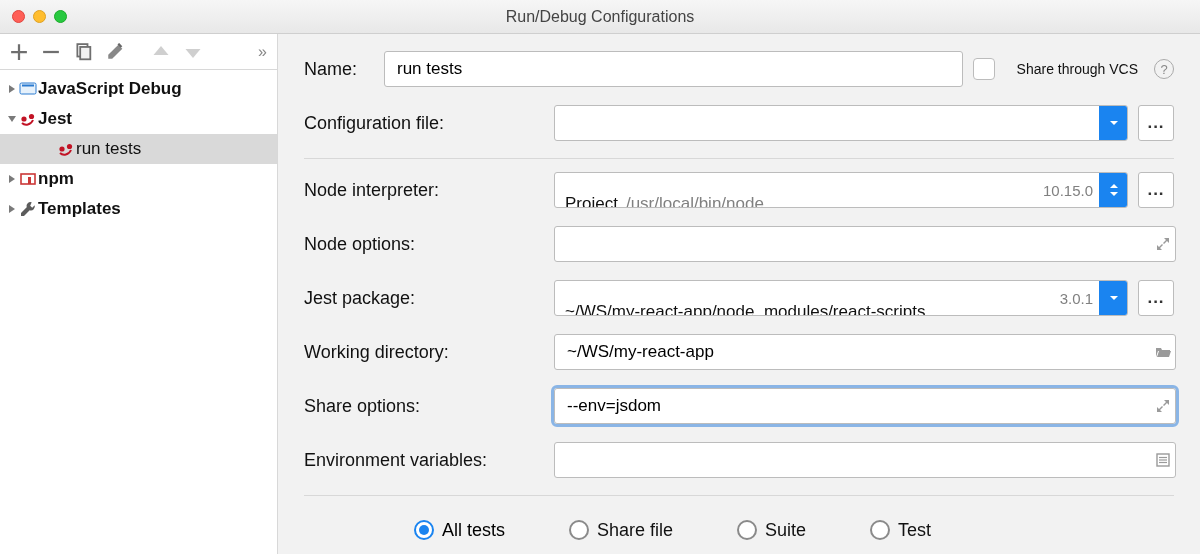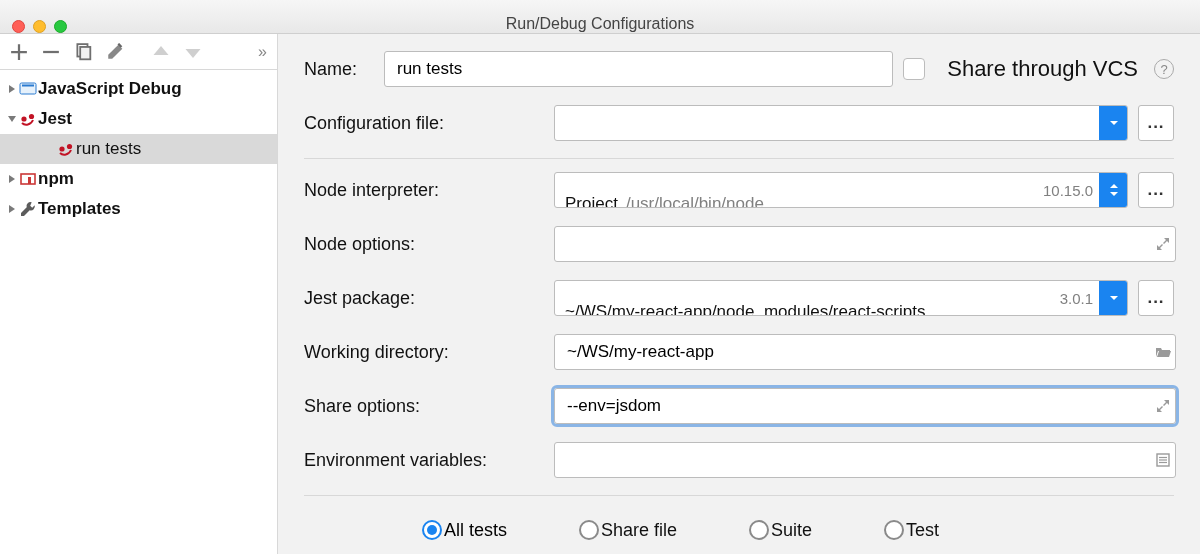--- a/index.html
+++ b/index.html
@@ -21,21 +21,21 @@
   body{
     width:1200px;height:554px;
     font-family:-apple-system,BlinkMacSystemFont,"Helvetica Neue",Arial,sans-serif;
     font-size:17px;
     color:var(--text);
     background:var(--bg);
     overflow:hidden;
   }
   .titlebar{
     height:34px;
-    display:flex;align-items:flex-end;
+    display:flex;align-items:center;
     position:relative;
     background:linear-gradient(#f6f6f6,#e8e8e8);
     border-bottom:1px solid #cfcfcf;
   }
   .traffic{display:flex;gap:8px;padding-left:12px;}
   .traffic .dot{width:13px;height:13px;border-radius:50%;display:inline-block;}
   .d-close{background:var(--traffic-close);border:1px solid #e0443e;}
   .d-min {background:var(--traffic-min); border:1px solid #dea123;}
   .d-max {background:var(--traffic-max); border:1px solid #1aab29;}
   .title{position:absolute;left:0;right:0;text-align:center;font-size:16px;color:#444;pointer-events:none;}
@@ -77,21 +77,21 @@
   .label{flex:0 0 250px;font-size:18px;}
   .field{flex:1;display:flex;align-items:center;gap:10px;}
   .name-label{flex:0 0 80px;font-size:18px;}
   .input{
     flex:1;height:36px;background:var(--panel);border:1px solid var(--border);
     border-radius:3px;padding:0 10px;font-size:17px;display:flex;align-items:center;
   }
   .input input{border:none;outline:none;width:100%;font:inherit;background:transparent;}
   .input.focused{outline:3px solid var(--focus);outline-offset:0;}
   .chkbox{width:22px;height:22px;border:1px solid var(--border);border-radius:4px;background:#fff;}
-  .share-label{font-size:22px;margin:0 6px 0 12px;}
+  .share-label{font-size:14px;margin:0 6px 0 12px;}
   .help{width:20px;height:20px;border:1.5px solid #aaa;border-radius:50%;display:flex;align-items:center;justify-content:center;font-size:13px;color:#888;}
   .hr{height:1px;background:var(--border-light);margin:12px 0 8px 0;}
 
   .combo{
     flex:1;height:36px;background:var(--panel);border:1px solid var(--border);border-radius:3px;
     display:flex;align-items:center;overflow:hidden;
   }
   .combo .c-text{flex:1;padding:0 10px;display:flex;align-items:center;gap:8px;white-space:nowrap;overflow:hidden;font-size:17px;margin-top:28px;}
   .combo .c-text .sub{color:var(--muted);}
   .combo .c-ver{color:var(--muted);padding-right:6px;font-size:15px;}
@@ -102,21 +102,21 @@
 
   .dots-btn{
     width:36px;height:36px;border:1px solid var(--border);background:#fff;border-radius:3px;
     display:flex;align-items:center;justify-content:center;color:#333;font-weight:700;letter-spacing:1px;
   }
   .trailing-icon{width:22px;display:flex;align-items:center;justify-content:center;color:#9a9a9a;margin-left:-34px;}
   .trailing-icon svg{width:16px;height:16px;}
   .input.pad-right{padding-right:34px;}
 
   .radio-row{display:flex;gap:64px;padding-left:110px;align-items:center;height:52px;}
-  .radio{display:flex;align-items:center;gap:2px;font-size:18px;margin-left:8px;}
+  .radio{display:flex;align-items:center;gap:8px;font-size:18px;}
   .r-outer{width:20px;height:20px;border:2px solid #8a8a8a;border-radius:50%;display:flex;align-items:center;justify-content:center;background:#fff;}
   .radio.checked .r-outer{border-color:var(--accent);}
   .r-inner{width:10px;height:10px;border-radius:50%;background:var(--accent);display:none;}
   .radio.checked .r-inner{display:block;}
   .radio.checked{color:#000;}
 </style>
 </head>
 <body>
 
 <div class="titlebar">

